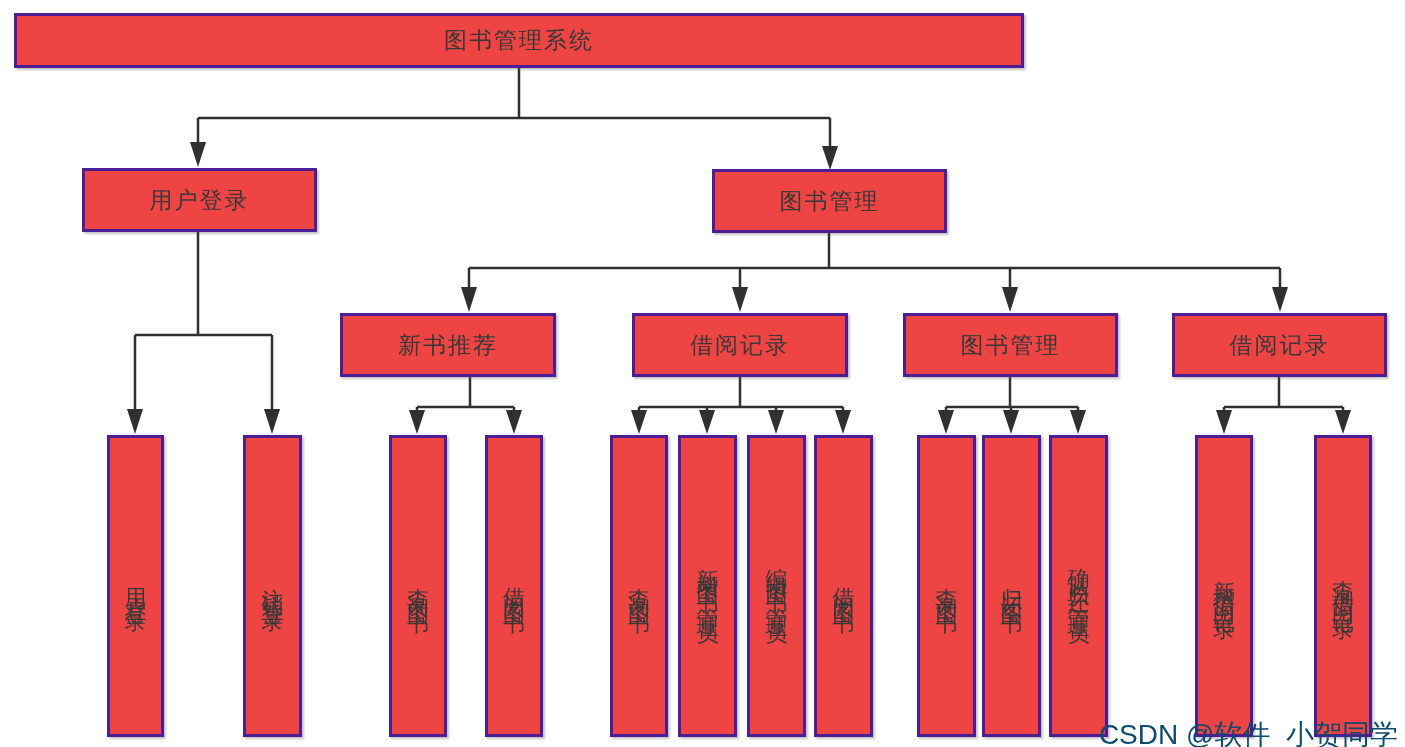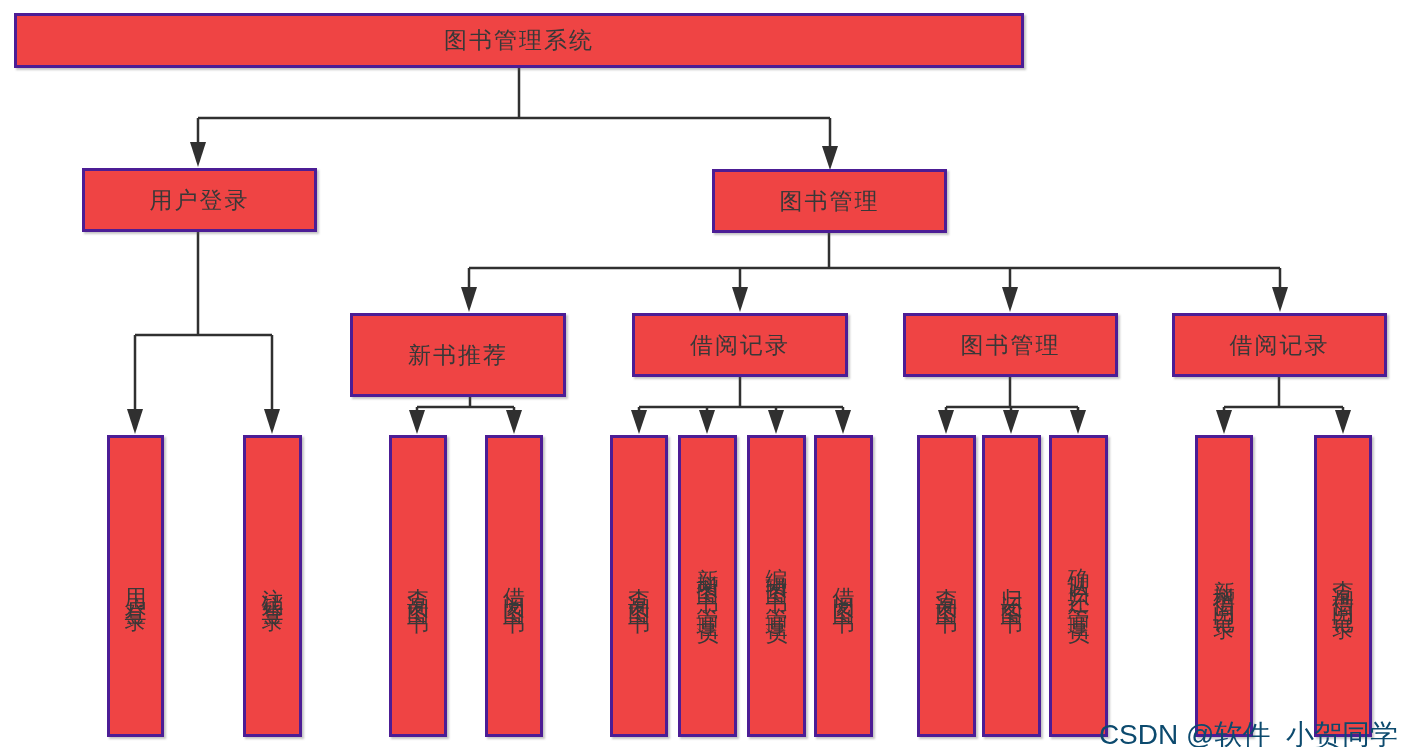--- a/index.html
+++ b/index.html
@@ -92,21 +92,21 @@
     <span>图书管理系统</span>
   </div>
 
   <div class="box h" style="left:82px;top:168px;width:235px;height:64px">
     <span>用户登录</span>
   </div>
   <div class="box h" style="left:712px;top:169px;width:235px;height:64px">
     <span>图书管理</span>
   </div>
 
-  <div class="box h" style="left:350px;top:313px;width:216px;height:84px">
+  <div class="box h" style="left:340px;top:313px;width:216px;height:64px">
     <span>新书推荐</span>
   </div>
   <div class="box h" style="left:632px;top:313px;width:216px;height:64px">
     <span>借阅记录</span>
   </div>
   <div class="box h" style="left:903px;top:313px;width:215px;height:64px">
     <span>图书管理</span>
   </div>
   <div class="box h" style="left:1172px;top:313px;width:215px;height:64px">
     <span>借阅记录</span>

